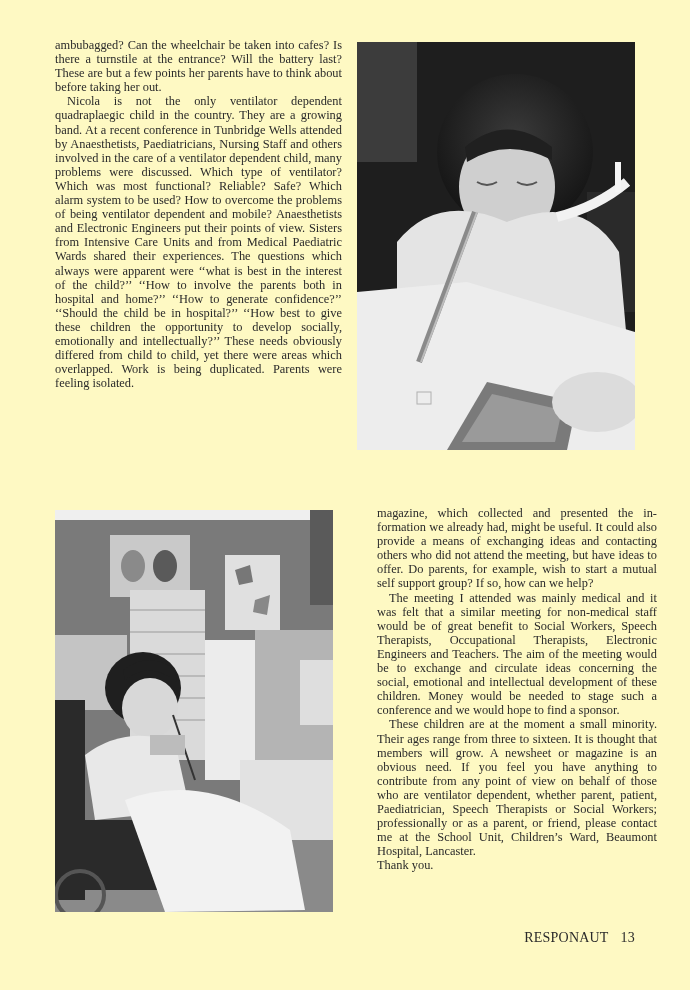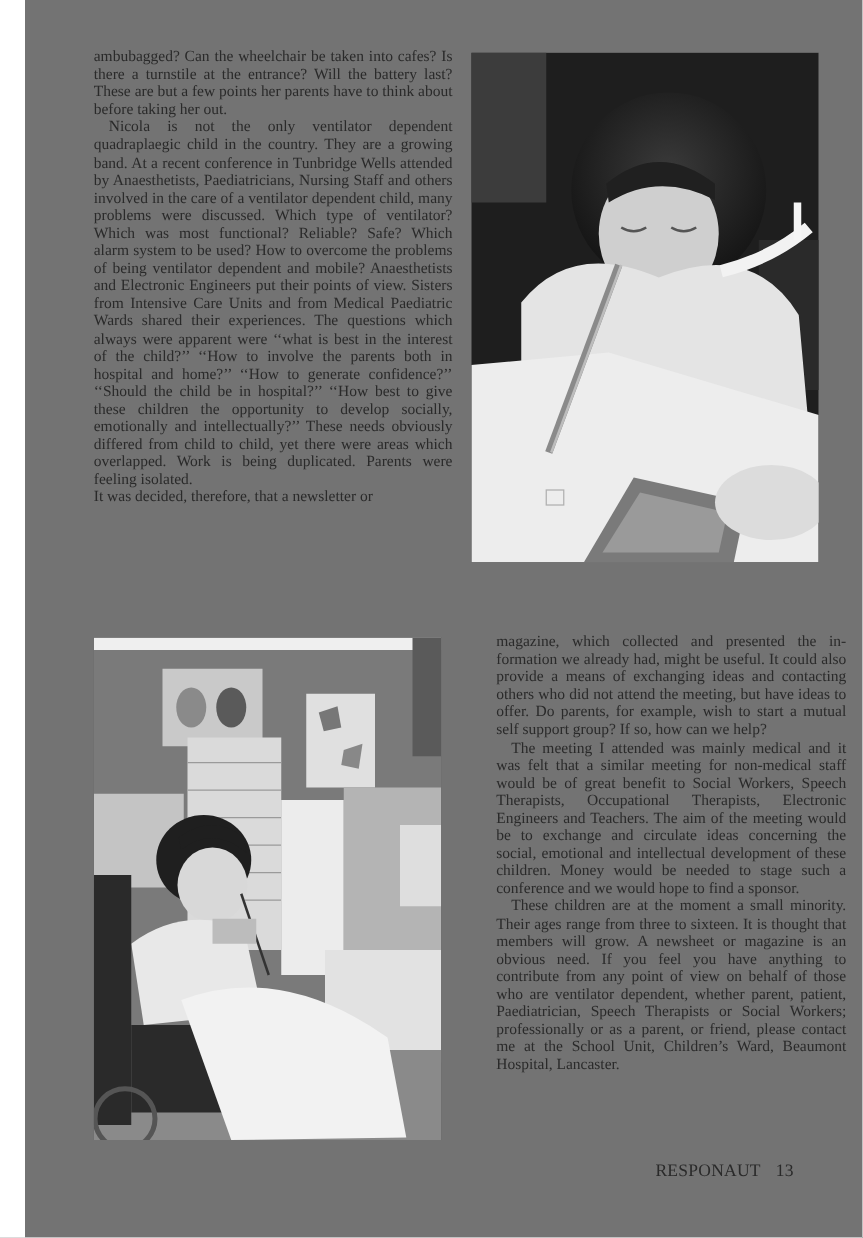--- a/index.html
+++ b/index.html
@@ -1,17 +1,17 @@
 <!DOCTYPE html>
 <html><head>
   <meta charset="utf-8">
   <style>
     html, body { margin: 0; padding: 0; background: #ffffff; }
     body { width: 690px; height: 990px; position: relative; overflow: hidden; }
-    .page { position: absolute; inset: 0; background: #737373; margin-left: 20px; }
+    .page { position: absolute; inset: 0; background: #fef9c3; }
     .col {
       position: absolute;
       font-family: "Liberation Serif", "DejaVu Serif", serif;
       font-size: 12.4px;
       line-height: 14.1px;
       color: #2a2a2a;
       text-align: justify;
     }
     .col p { margin: 0; }
     .col p.indent { text-indent: 12px; }
@@ -39,21 +39,20 @@
     .footer .pg { margin-left: 12px; }
   </style>
 </head>
 <body>
 
 <div class="page">
 
   <div class="col col-left">
     <p>ambubagged? Can the wheelchair be taken into cafes? Is there a turnstile at the entrance? Will the battery last? These are but a few points her parents have to think about before taking her out.</p>
     <p class="indent">Nicola is not the only ventilator dependent quadraplaegic child in the country. They are a growing band. At a recent conference in Tunbridge Wells attended by Anaesthetists, Paediatricians, Nursing Staff and others involved in the care of a ventilator dependent child, many problems were discussed. Which type of ventilator? Which was most functional? Reliable? Safe? Which alarm system to be used? How to overcome the problems of being ventilator dependent and mobile? Anaesth­etists and Electronic Engineers put their points of view. Sisters from Intensive Care Units and from Medical Paediatric Wards shared their experiences. The questions which always were apparent were ‘‘what is best in the interest of the child?’’ ‘‘How to involve the parents both in hospital and home?’’ ‘‘How to generate confidence?’’ ‘‘Should the child be in hospital?’’ ‘‘How best to give these children the opportunity to develop socially, emotionally and intellectually?’’ These needs obviously differed from child to child, yet there were areas which over­lapped. Work is being duplicated. Parents were feeling isolated.</p>
-    <p>It was decided, therefore, that a newsletter or</p>
   </div>
 
   <div class="photo photo-top">
     <span class="caption-hidden">Black and white photo of a girl with a ventilator tube drawing with a pencil held in her mouth</span>
     <svg viewBox="0 0 278 408" preserveAspectRatio="none">
       <defs>
         <radialGradient id="hairG" cx="50%" cy="40%" r="60%">
           <stop offset="0%" stop-color="#3a3a3a"></stop>
           <stop offset="100%" stop-color="#141414"></stop>
         </radialGradient>
@@ -138,19 +137,20 @@
 
       <line x1="118" y1="205" x2="140" y2="270" stroke="#333" stroke-width="2"></line>
       <rect x="95" y="225" width="35" height="20" fill="#bcbcbc"></rect>
     </svg>
   </div>
 
   <div class="col col-right">
     <p>magazine, which collected and presented the in­formation we already had, might be useful. It could also provide a means of exchanging ideas and contacting others who did not attend the meeting, but have ideas to offer. Do parents, for example, wish to start a mutual self support group? If so, how can we help?</p>
     <p class="indent">The meeting I attended was mainly medical and it was felt that a similar meeting for non-medical staff would be of great benefit to Social Workers, Speech Therapists, Occupational Therapists, Electronic Engineers and Teachers. The aim of the meeting would be to exchange and circulate ideas concerning the social, emotional and intel­lectual development of these children. Money would be needed to stage such a conference and we would hope to find a sponsor.</p>
     <p class="indent">These children are at the moment a small min­ority. Their ages range from three to sixteen. It is thought that members will grow. A newsheet or magazine is an obvious need. If you feel you have anything to contribute from any point of view on behalf of those who are ventilator dependent, whether parent, patient, Paediatrician, Speech Therapists or Social Workers; professionally or as a parent, or friend, please contact me at the School Unit, Children’s Ward, Beaumont Hospital, Lancaster.</p>
+    <p>Thank you.</p>
   </div>
 
   <div class="footer">
     <span>RESPONAUT</span><span class="pg">13</span>
   </div>
 
 </div>
 
 </body></html>

